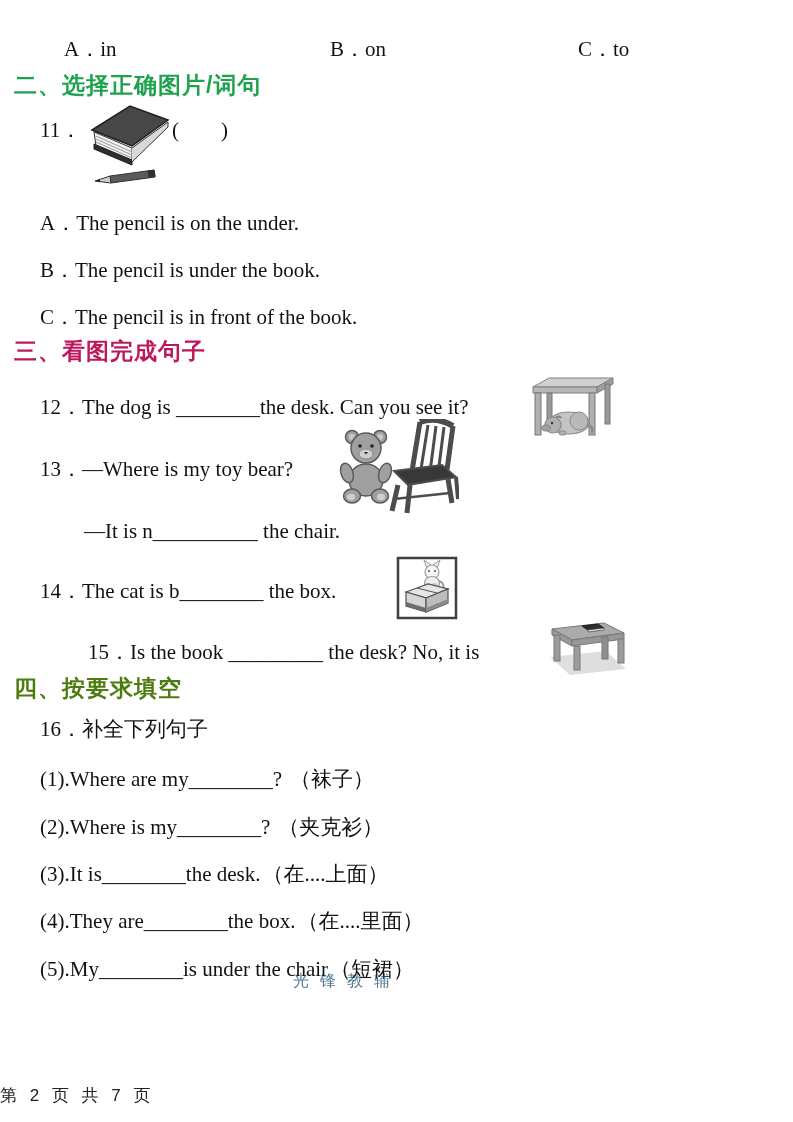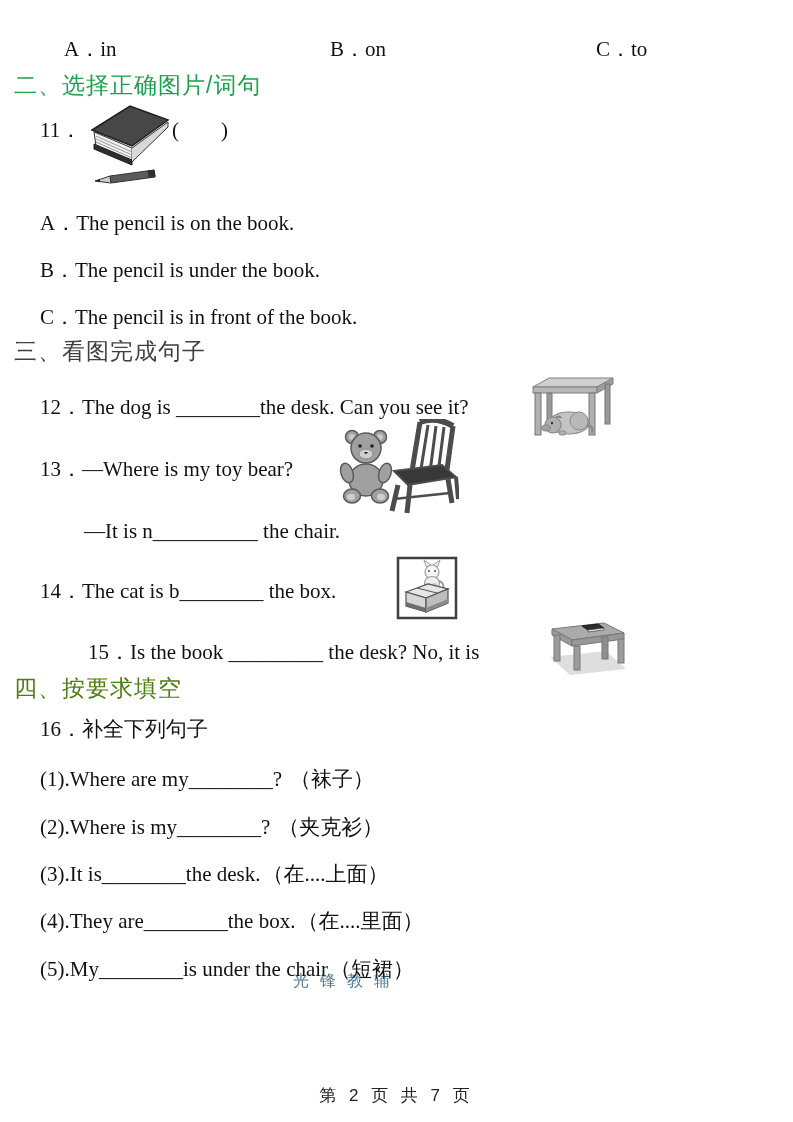--- a/index.html
+++ b/index.html
@@ -3,64 +3,64 @@
 <meta charset="utf-8">
 <style>
   html,body{margin:0;padding:0;}
   body{
     width:793px;height:1122px;background:#ffffff;position:relative;
     font-family:"Liberation Serif", serif;color:#111;overflow:hidden;
   }
   .line{position:absolute;font-size:21px;white-space:nowrap;line-height:1.25;}
   .sec-heading{
     position:absolute;font-family:"Liberation Sans", sans-serif;
-    font-weight:normal;font-size:23px;letter-spacing:1px;white-space:nowrap;
+    font-weight:bold;font-size:23px;letter-spacing:1px;white-space:nowrap;
   }
   .img{position:absolute;}
   .hint{margin-left:8px;}
   .watermark{
     position:absolute;font-size:16px;letter-spacing:11px;color:#0c4a6e;
     opacity:.75;white-space:nowrap;font-family:"Liberation Serif", serif;
   }
   .footer{
-    position:absolute;left:0;top:1084px;width:100%;text-align:center;
+    position:absolute;left:0;top:1084px;width:100%;
     font-size:17px;letter-spacing:4px;color:#222;
     font-family:"Liberation Sans", sans-serif;
   }
 </style>
 </head>
 <body>
 
 <div class="line" style="left:64px;top:36px">A．in</div>
 <div class="line" style="left:330px;top:36px">B．on</div>
-<div class="line" style="left:596px;top:36px">C．to</div>
+<div class="line" style="left:578px;top:36px">C．to</div>
 
 <div class="sec-heading" style="left: 14px; top: 70px; color: rgb(31, 162, 78);">二、选择正确图片/词句</div>
 
 <div class="line" style="left:40px;top:117px">11．</div>
 
 <svg class="img" style="left:80px;top:100px" width="96" height="88" viewBox="0 0 96 88">
   <path d="M12,30 L50,6 L88,20 L52,46 Z" fill="#474747" stroke="#1f1f1f" stroke-width="1.5"></path>
   <path d="M14,32 L52,48 L52,62 L16,46 Z" fill="#f2f2f2" stroke="#333" stroke-width="1"></path>
   <path d="M16,36 L52,52 M16,39 L52,55 M16,42 L52,58" stroke="#999" stroke-width="1" fill="none"></path>
   <path d="M14,44 L52,60 L52,65 L14,49 Z" fill="#2e2e2e" stroke="#1f1f1f" stroke-width="1"></path>
   <path d="M52,48 L88,22 L88,27 L52,62" fill="#d8d8d8" stroke="#333" stroke-width="1"></path>
   <path d="M30,76 L74,70 L75,77 L31,83 Z" fill="#5a5a5a" stroke="#333" stroke-width="1"></path>
   <path d="M30,76 L15,81 L31,83 Z" fill="#cccccc" stroke="#333" stroke-width="1"></path>
   <path d="M15,81 L20,79.5 L20,82 Z" fill="#1c1c1c"></path>
   <rect x="68" y="70.2" width="7" height="7" transform="rotate(-8 71 73)" fill="#2f2f2f"></rect>
 </svg>
 
 <div class="line" style="left:172px;top:117px">(　　)</div>
 
-<div class="line" style="left:40px;top:210px">A．The pencil is on the book.</div>
+<div class="line" style="left:40px;top:210px">A．The pencil is on the under.</div>
 <div class="line" style="left:40px;top:257px">B．The pencil is under the book.</div>
 <div class="line" style="left:40px;top:304px">C．The pencil is in front of the book.</div>
 
-<div class="sec-heading" style="left: 14px; top: 336px; color: #404040;">三、看图完成句子</div>
+<div class="sec-heading" style="left: 14px; top: 336px; color: #be185d;">三、看图完成句子</div>
 
 <div class="line" style="left:40px;top:394px">12．The dog is ________the desk. Can you see it?</div>
 
 <svg class="img" style="left:527px;top:375px" width="88" height="64" viewBox="0 0 88 64">
   <polygon points="6,12 70,12 86,3 22,3" fill="#d0d0d0" stroke="#808080" stroke-width="1"></polygon>
   <rect x="6" y="12" width="64" height="6" fill="#b7b7b7" stroke="#808080" stroke-width="1"></rect>
   <polygon points="70,12 86,3 86,9 70,18" fill="#9f9f9f" stroke="#808080" stroke-width="1"></polygon>
   <rect x="8" y="18" width="6" height="42" fill="#b0b0b0" stroke="#777" stroke-width="1"></rect>
   <rect x="62" y="18" width="6" height="42" fill="#b0b0b0" stroke="#777" stroke-width="1"></rect>
   <rect x="20" y="18" width="5" height="34" fill="#999" stroke="#777" stroke-width="1"></rect>

